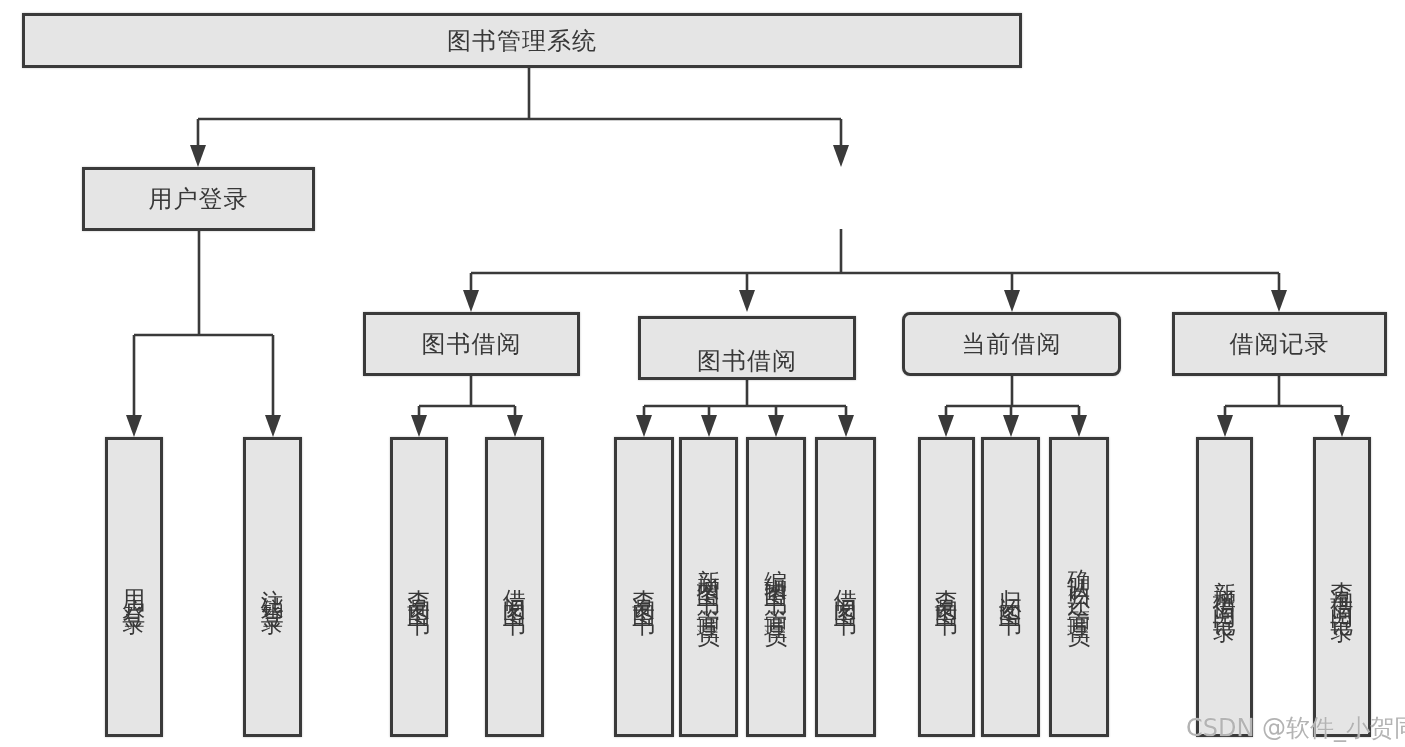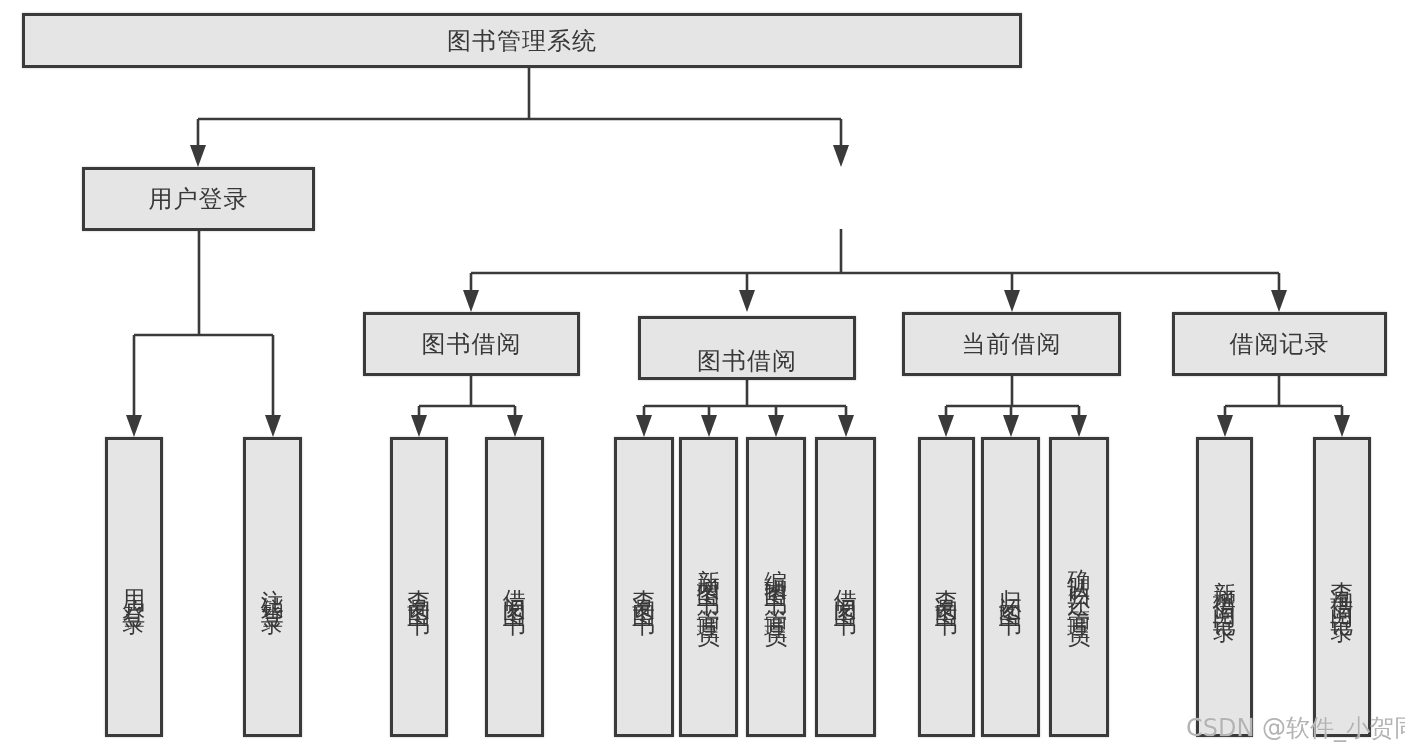--- a/index.html
+++ b/index.html
@@ -95,21 +95,21 @@
   <div class="node hnode" style="left:82px; top:167px; width:233px; height:64px;">
     <span>用户登录</span>
   </div>
 
   <div class="node hnode" style="left:363px; top:312px; width:217px; height:64px;">
     <span>图书借阅</span>
   </div>
   <div class="node hnode" style="left:638px; top:316px; width:218px; height:64px;align-items:flex-end;">
     <span>图书借阅</span>
   </div>
-  <div class="node hnode" style="left:902px; top:312px; width:219px; height:64px;">
+  <div class="node hnode" style="left:902px; top:312px; width:219px; height:64px;border-radius:8px;">
     <span>当前借阅</span>
   </div>
   <div class="node hnode" style="left:1172px; top:312px; width:215px; height:64px;">
     <span>借阅记录</span>
   </div>
 
   <div class="node vnode" style="left:105px; top:437px; width:58px; height:300px;">
     <span>用户登录</span>
   </div>
   <div class="node vnode" style="left:243px; top:437px; width:59px; height:300px;">

